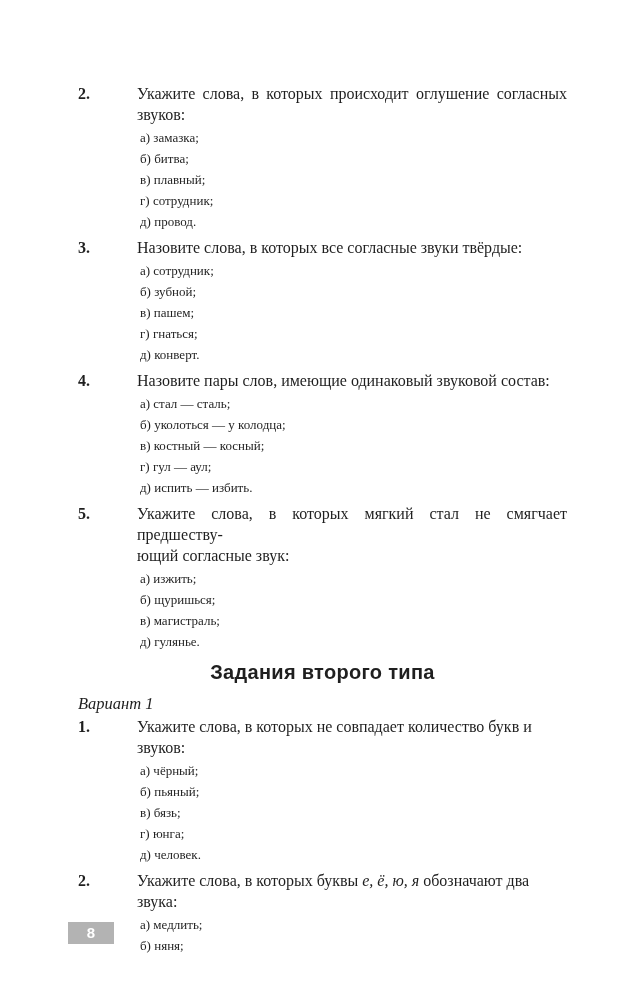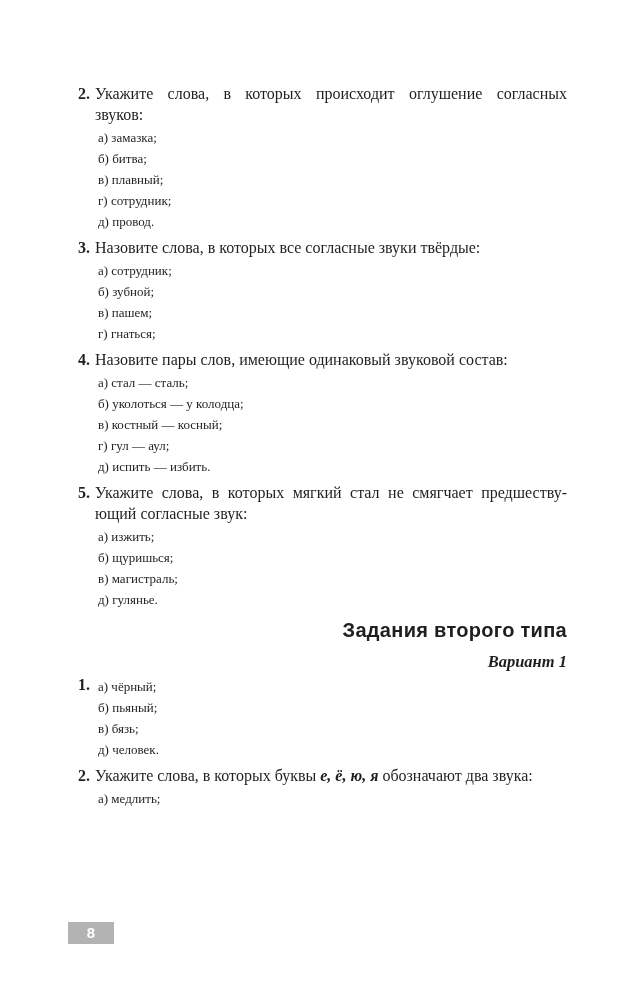--- a/index.html
+++ b/index.html
@@ -28,20 +28,21 @@
   .task .num {
     flex: none;
     width: 17px;
     font-weight: 700;
     font-size: 16px;
     line-height: 21px;
   }
   .task .tbody {
     flex: 1;
     min-width: 0;
+    margin-left: 42px;
   }
   .q-line {
     font-size: 16px;
     line-height: 21px;
   }
   .q-line.just {
     text-align: justify;
     text-align-last: justify;
   }
   .opts {
@@ -50,34 +51,33 @@
   }
   .opt {
     font-size: 13px;
     line-height: 21px;
   }
   .heading {
     font-family: "Liberation Sans", "DejaVu Sans", sans-serif;
     font-weight: 700;
     font-size: 20px;
     line-height: 24px;
-    text-align: right;
+    text-align: center;
     margin: 8px 0 9px 0;
     letter-spacing: 0.3px;
   }
   .variant {
-    font-weight: 700;
+    font-weight: 400;
     font-style: italic;
     font-size: 16.5px;
     line-height: 21px;
     margin: 0 0 2px 0;
-    text-align: right;
   }
   .em-letters {
-    font-weight: 700;
+    font-weight: 400;
     font-style: italic;
   }
   .pagenum-box {
     position: absolute;
     left: 68px;
     top: 922px;
     width: 46px;
     height: 22px;
     background: #b3b3b3;
     color: #ffffff;
@@ -110,20 +110,21 @@
 
   <div class="task">
     <div class="num">3.</div>
     <div class="tbody">
       <div class="q-line">Назовите слова, в которых все согласные звуки твёрдые:</div>
       <div class="opts">
         <div class="opt">а) сотрудник;</div>
         <div class="opt">б) зубной;</div>
         <div class="opt">в) пашем;</div>
         <div class="opt">г) гнаться;</div>
+        <div class="opt">д) конверт.</div>
       </div>
     </div>
   </div>
 
   <div class="task">
     <div class="num">4.</div>
     <div class="tbody">
       <div class="q-line">Назовите пары слов, имеющие одинаковый звуковой состав:</div>
       <div class="opts">
         <div class="opt">а) стал — сталь;</div>
@@ -149,34 +150,37 @@
     </div>
   </div>
 
   <div class="heading">Задания второго типа</div>
 
   <div class="variant">Вариант 1</div>
 
   <div class="task">
     <div class="num">1.</div>
     <div class="tbody">
+      <div class="q-line">Укажите слова, в которых не совпадает количество букв и звуков:</div>
       <div class="opts">
         <div class="opt">а) чёрный;</div>
         <div class="opt">б) пьяный;</div>
         <div class="opt">в) бязь;</div>
+        <div class="opt">г) юнга;</div>
         <div class="opt">д) человек.</div>
       </div>
     </div>
   </div>
 
   <div class="task">
     <div class="num">2.</div>
     <div class="tbody">
       <div class="q-line"><span>Укажите слова, в которых буквы </span><span class="em-letters">е, ё, ю, я</span><span> обозначают два звука:</span></div>
       <div class="opts">
         <div class="opt">а) медлить;</div>
+        <div class="opt">б) няня;</div>
       </div>
     </div>
   </div>
 
 </div>
 
 <div class="pagenum-box">8</div>
 
 </body></html>

